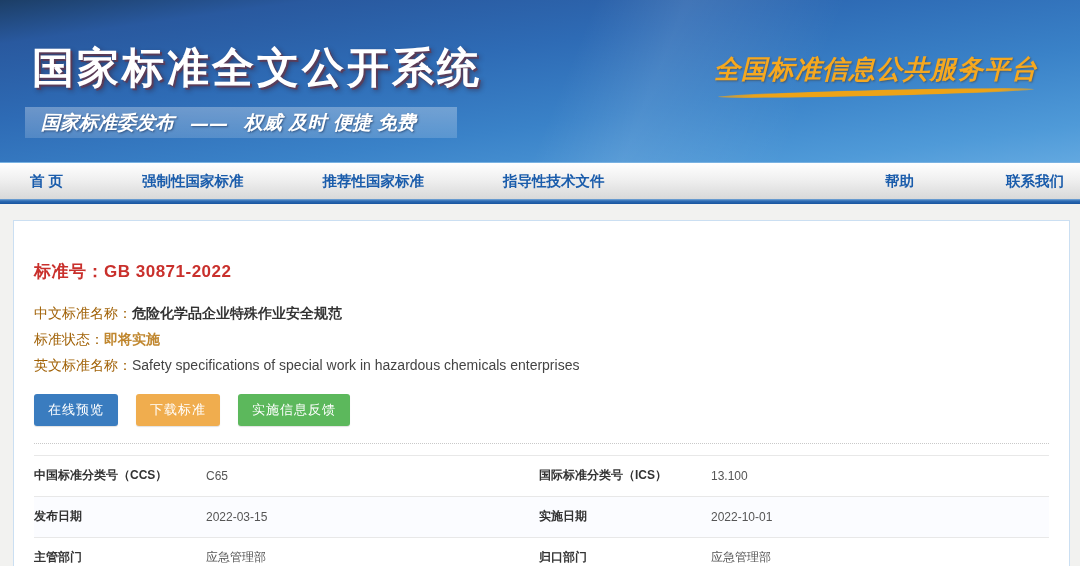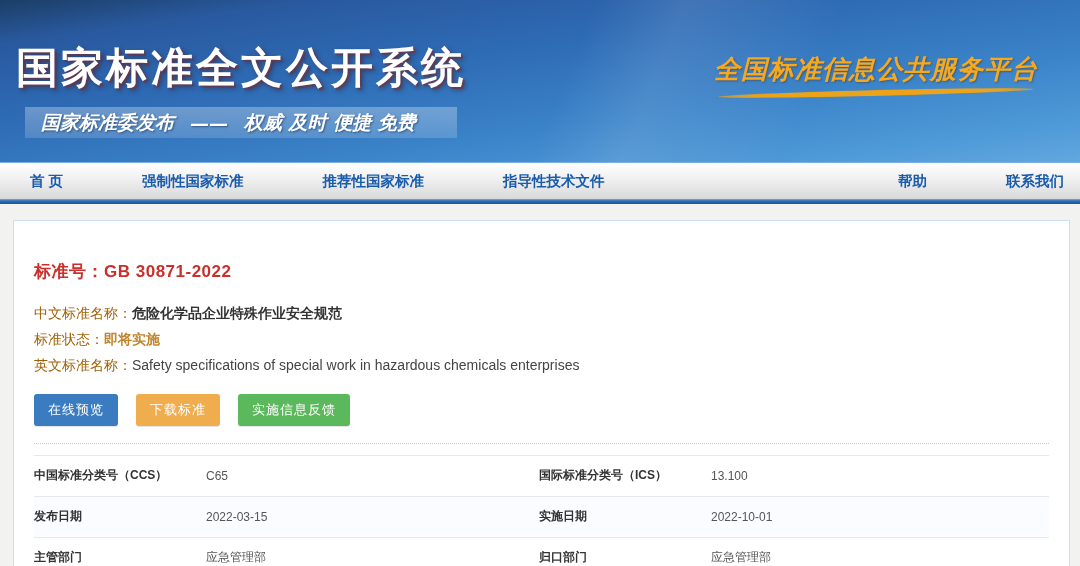--- a/index.html
+++ b/index.html
@@ -5,42 +5,42 @@
   * { margin:0; padding:0; box-sizing:border-box; }
   html,body { width:1080px; height:566px; overflow:hidden; background:#f2f2f0;
               font-family:"Liberation Sans","DejaVu Sans",sans-serif; }
 
   
   .header { position:relative; height:163px;
     background:linear-gradient(172deg,#1c3e66 0%,#29599f 14%,#2e6bb5 38%,#3a82c8 64%,#4f9ad8 88%,#62a8e0 100%);
     border-bottom:1px solid #79b2e2; overflow:hidden; }
   .header::before { content:""; position:absolute; inset:0;
     background:linear-gradient(112deg,rgba(255,255,255,0) 52%,rgba(255,255,255,.10) 60%,rgba(255,255,255,0) 74%); }
-  .site-title { position:absolute; left:16px; top:40px; font-size:42px; font-weight:bold;
+  .site-title { position:absolute; left:32px; top:40px; font-size:42px; font-weight:bold;
     color:#fff; letter-spacing:3px;
     text-shadow:2px 2px 0 rgba(118,48,58,.6), 3px 3px 5px rgba(50,15,25,.45); }
   .sub-band { position:absolute; left:25px; top:107px; width:432px; height:31px;
     background:linear-gradient(rgba(255,255,255,.30),rgba(255,255,255,.16));
     display:flex; align-items:center; padding:0 16px; gap:16px;
     font-family:"DejaVu Serif","Liberation Serif",serif; font-weight:bold; font-style:italic;
     font-size:19px; color:#fff; text-shadow:1px 1px 2px rgba(10,25,60,.5); }
   .platform { position:absolute; right:42px; top:52px; text-align:center; }
   .platform-text { font-family:"DejaVu Serif","Liberation Serif",serif; font-style:italic;
     font-weight:bold; font-size:26px; letter-spacing:1px; color:#f6a81f;
     text-shadow:1px 1px 2px rgba(70,35,0,.4); }
   .platform-underline { height:6px; margin:3px 4px 0 4px; border-radius:50%;
     background:radial-gradient(ellipse at center,#eda317 0%,#eda317 55%,rgba(237,163,23,0) 98%);
     transform:rotate(-1.4deg); }
 
   
   .navbar { height:36px; background:linear-gradient(180deg,#ffffff 0%,#f0f0f0 45%,#d9d9d9 100%);
     display:flex; align-items:center; justify-content:space-between; padding:0 16px 0 30px; }
   .nav-group { display:flex; align-items:flex-start;gap:39px; }
   .nav-group.left  .nav-item { margin-right:40px; }
-  .nav-group.right .nav-item { margin-left:40px; }
+  .nav-group.right .nav-item { margin-left:53px; }
   .nav-item { font-size:14.5px; font-weight:bold; color:#1a5cab; text-decoration:none; cursor:pointer; white-space:nowrap; }
   .nav-rule { height:5px; background:linear-gradient(180deg,#7aa9d8 0%,#2e6cb4 40%,#17549f 100%); }
 
   
   .content { height:361px; background:#f2f2f0; }
   .card { margin:16px 10px 0 13px; height:420px; background:#fff;
     border:1px solid #cbdff2; padding:39px 20px 0 20px; }
 
   .std-number { font-size:17px; font-weight:bold; color:#c9302c; letter-spacing:.5px; margin-bottom:17px; }
 

